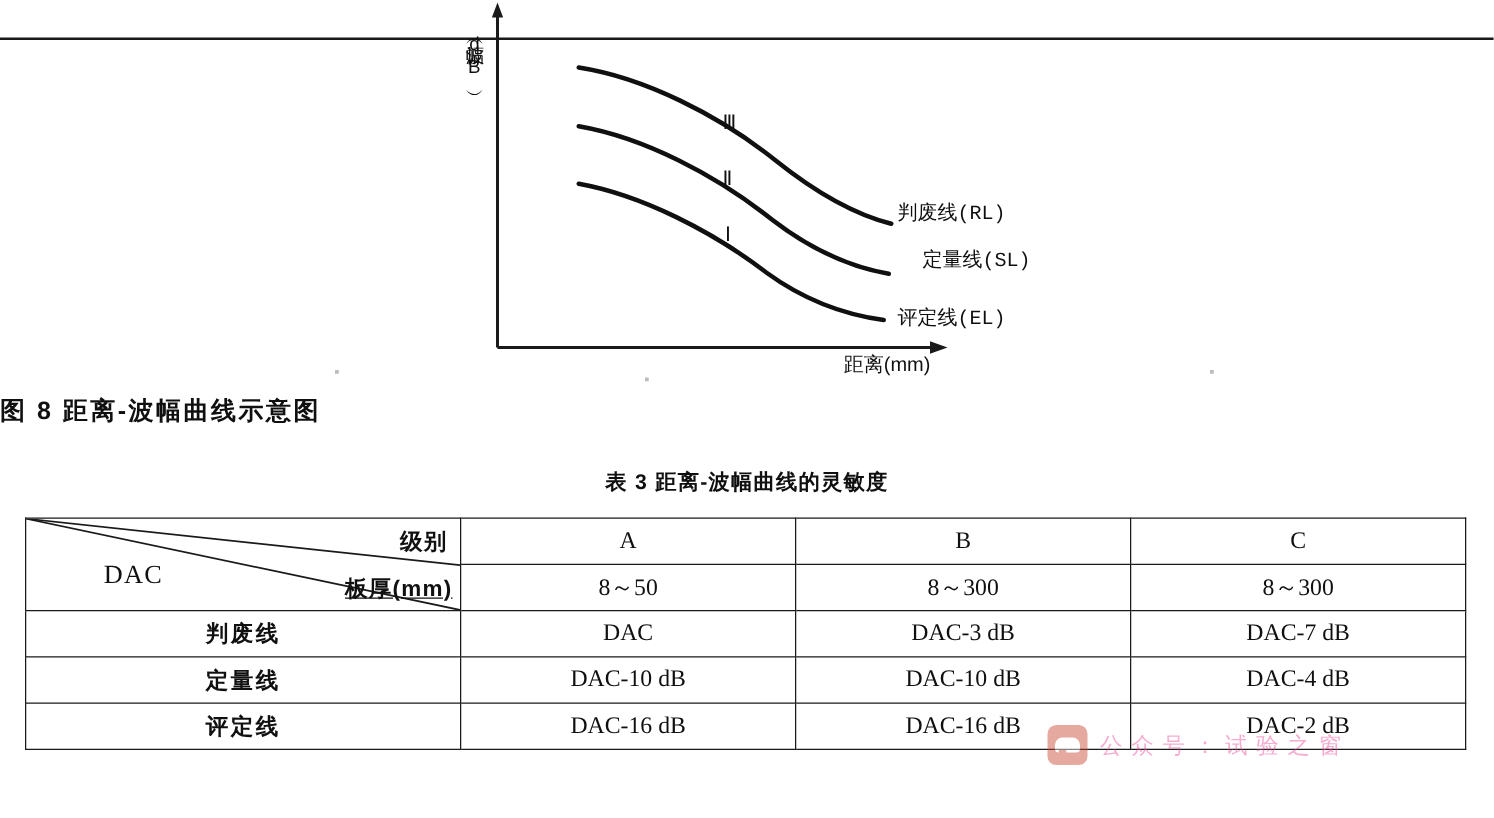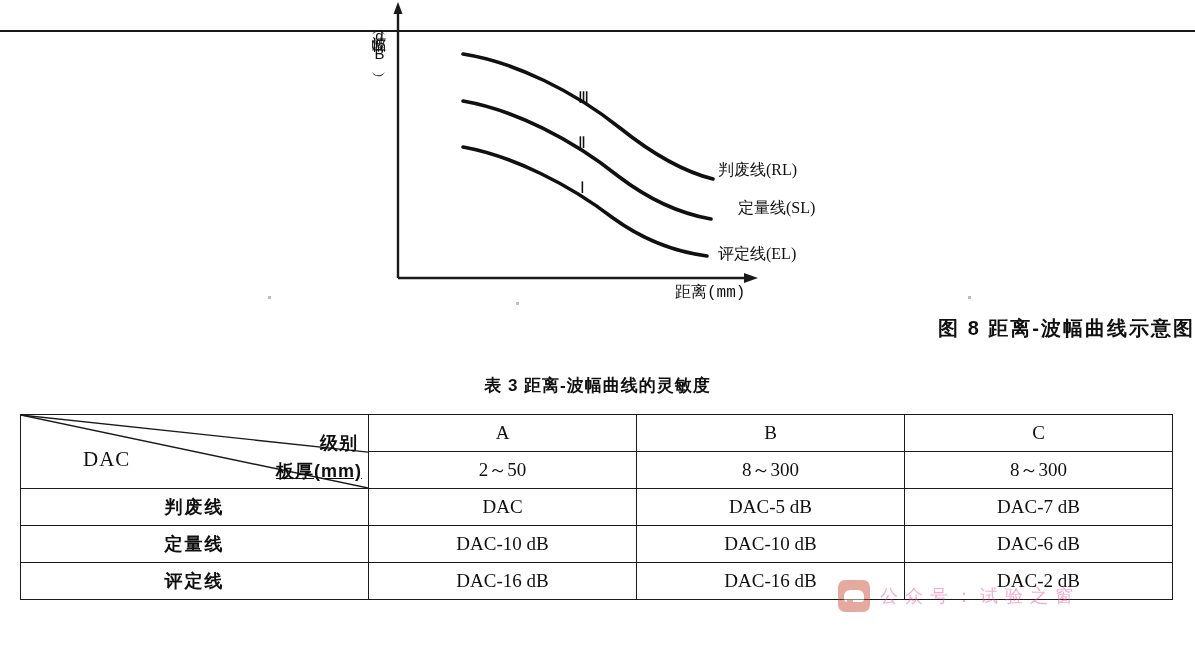--- a/index.html
+++ b/index.html
@@ -56,38 +56,38 @@
     letter-spacing: 1px;
     writing-mode: vertical-rl;
     text-orientation: upright;
     font-family: "Liberation Sans", sans-serif;
   }
   .axis-x-label {
     position: absolute;
     left: 345px;
     top: 282px;
     font-size: 16px;
-    font-family: Liberation Mono, monospace;
+    font-family: Liberation Sans, sans-serif;
   }
   .curve-num {
     font-size: 16px;
     font-family: "Liberation Serif", serif;
   }
   .curve-end {
     font-size: 16px;
-    font-family: Liberation Serif, serif;
+    font-family: Liberation Mono, monospace;
   }
 
   
   .fig-caption {
     position: absolute;
     left: 0;
     top: 315px;
     width: 1195px;
-    text-align: right;
+    text-align: left;
     font-size: 20px;
     font-weight: bold;
     font-family: "Liberation Sans", sans-serif;
     letter-spacing: 2px;
   }
   .tbl-caption {
     position: absolute;
     left: 0;
     top: 374px;
     width: 1195px;
@@ -140,21 +140,21 @@
     height: 100%;
   }
   .corner .lbl {
     position: absolute;
     font-family: "Liberation Sans", sans-serif;
     font-weight: bold;
     font-size: 18px;
     letter-spacing: 1px;
     white-space: nowrap;
   }
-  .corner .lbl-grade { right: 10px; top: 16px; }
+  .corner .lbl-grade { right: 10px; top: 6px; }
   .corner .lbl-thick { right: 6px; top: 44px; text-decoration: underline; }
   .corner .lbl-dac {
     left: 62px;
     bottom: 16px;
     font-family: "Liberation Serif", serif;
     font-weight: normal;
     font-size: 21px;
     letter-spacing: 1px;
   }
   .hdr-cell { height: 58px; }
@@ -267,36 +267,36 @@
             </svg>
             <span class="lbl lbl-grade">级别</span>
             <span class="lbl lbl-thick">板厚(mm)</span>
             <span class="lbl lbl-dac">DAC</span>
           </td>
           <td class="hdr-cell">A</td>
           <td class="hdr-cell">B</td>
           <td class="hdr-cell">C</td>
         </tr>
         <tr>
-          <td class="thick-cell">2～50</td>
+          <td class="thick-cell">8～50</td>
           <td class="thick-cell">8～300</td>
           <td class="thick-cell">8～300</td>
         </tr>
 
         <tr>
           <td class="rowhead">判废线</td>
           <td>DAC</td>
-          <td>DAC-5 dB</td>
+          <td>DAC-3 dB</td>
           <td>DAC-7 dB</td>
         </tr>
         <tr>
           <td class="rowhead">定量线</td>
           <td>DAC-10 dB</td>
           <td>DAC-10 dB</td>
-          <td>DAC-6 dB</td>
+          <td>DAC-4 dB</td>
         </tr>
         <tr>
           <td class="rowhead">评定线</td>
           <td>DAC-16 dB</td>
           <td>DAC-16 dB</td>
           <td>DAC-2 dB</td>
         </tr>
       </tbody>
     </table>
   </div>

